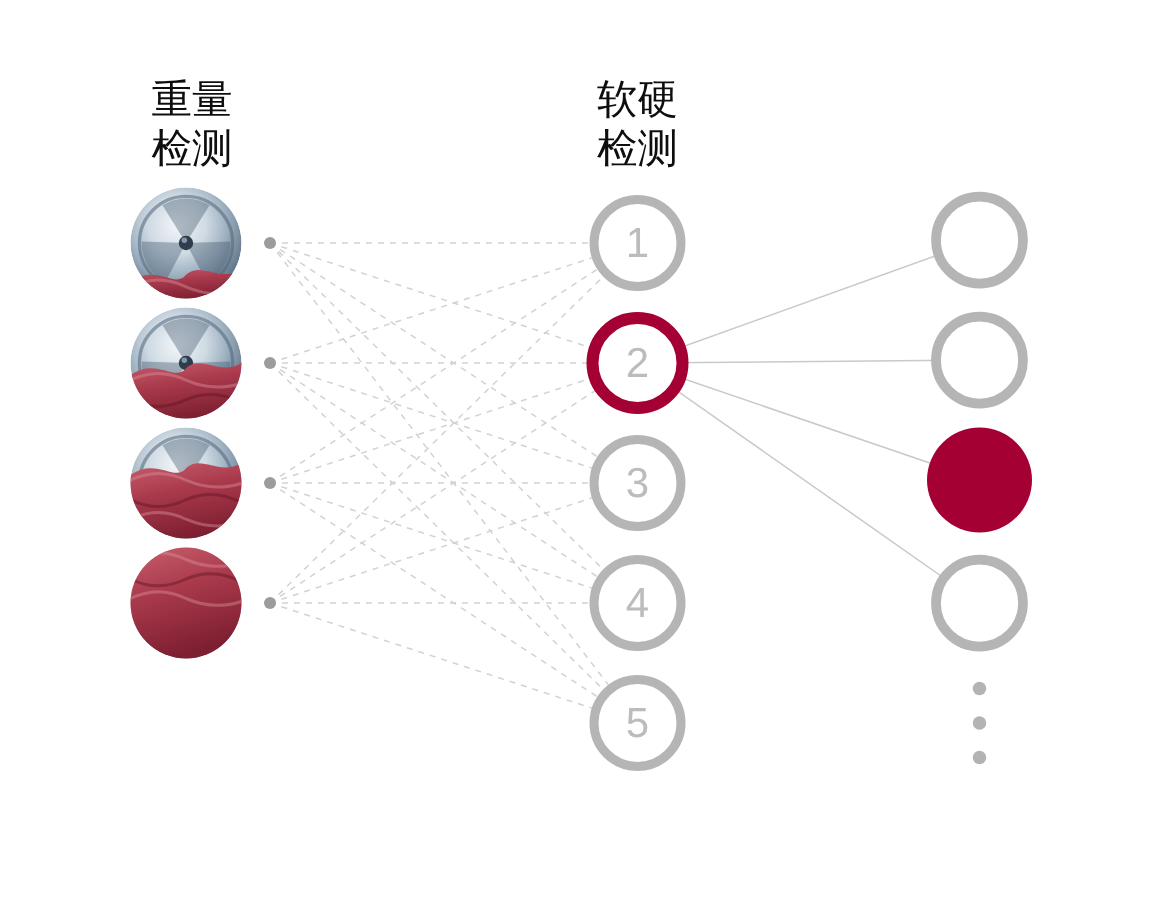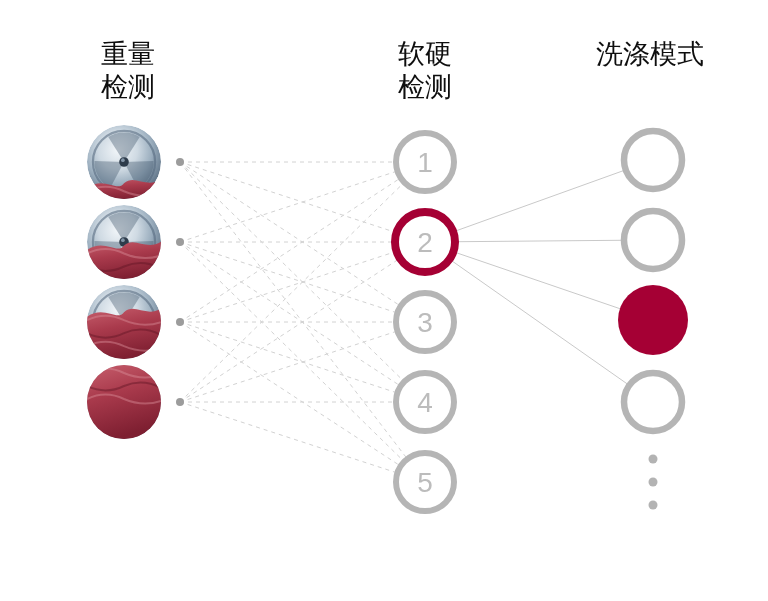--- a/index.html
+++ b/index.html
@@ -2,21 +2,21 @@
 <html><head>
 <meta charset="utf-8">
 <style>
   html,body{margin:0;padding:0;background:#ffffff;}
   .stage{
     position:relative;width:768px;height:601px;background:#ffffff;overflow:hidden;
     font-family:"Liberation Sans","DejaVu Sans",sans-serif;
   }
   .stage svg{position:absolute;left:0;top:0;}
   .col-title{
-    position:absolute;top:38px;transform:translateX(-50%);
+    position:absolute;top:50px;transform:translateX(-50%);
     text-align:left;font-size:27px;line-height:33px;font-weight:400;
     color:#0e0e0e;white-space:nowrap;
   }
   .node-number{
     font-family:"Liberation Sans","DejaVu Sans",sans-serif;
   }
 </style>
 </head>
 <body>
 
@@ -189,16 +189,15 @@
     <div>重量</div>
     <div>检测</div>
   </div>
 
   <div class="col-title" style="left:425px">
     <div>软硬</div>
     <div>检测</div>
   </div>
 
   <div class="col-title" style="left:650px">
-    <div>洗涤模式</div>
   </div>
 
 </div>
 
 </body></html>

